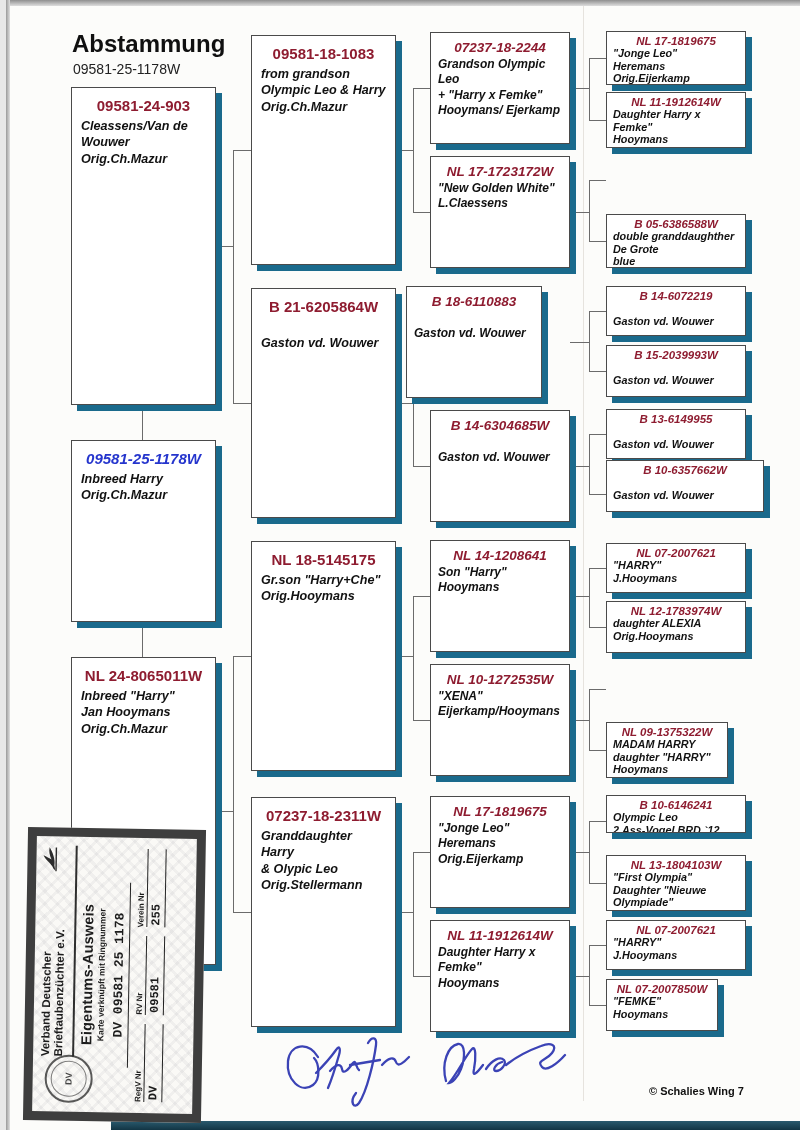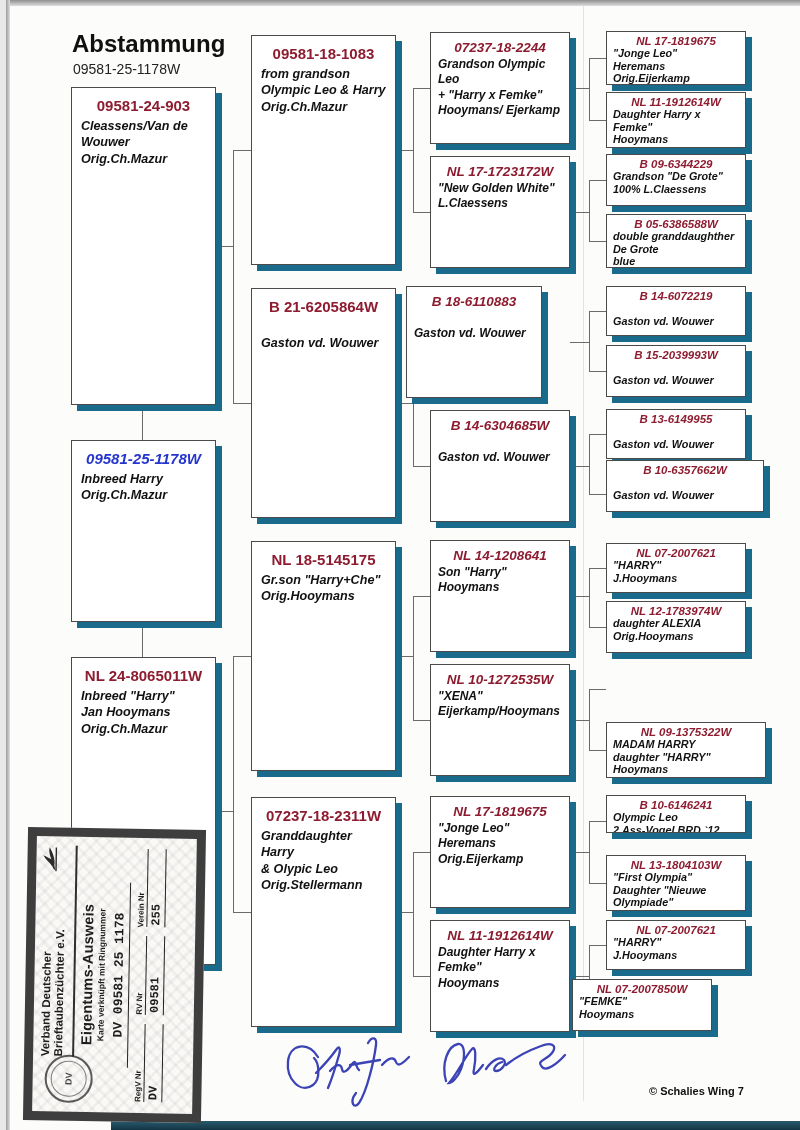--- a/index.html
+++ b/index.html
@@ -157,25 +157,20 @@
     <div class="info">"Jonge Leo"
 Heremans
 Orig.Eijerkamp</div>
   </div>
   <div class="box sm" style="left:600px;top:92px;width:140px;height:56px">
     <div class="ring">NL 11-1912614W</div>
     <div class="info">Daughter Harry x
 Femke"
 Hooymans</div>
   </div>
-  <div class="box sm" style="left:600px;top:154px;width:140px;height:52px">
-    <div class="ring">B 09-6344229</div>
-    <div class="info">Grandson "De Grote"
-100% L.Claessens</div>
-  </div>
   <div class="box sm" style="left:600px;top:214px;width:140px;height:54px">
     <div class="ring">B 05-6386588W</div>
     <div class="info">double granddaughther
 De Grote
 blue</div>
   </div>
   <div class="box sm" style="left:600px;top:286px;width:140px;height:50px">
     <div class="ring">B 14-6072219</div>
     <div class="info">
 Gaston vd. Wouwer</div>
@@ -198,21 +193,21 @@
   <div class="box sm" style="left:600px;top:543px;width:140px;height:50px">
     <div class="ring">NL 07-2007621</div>
     <div class="info">"HARRY"
 J.Hooymans</div>
   </div>
   <div class="box sm" style="left:600px;top:601px;width:140px;height:52px">
     <div class="ring">NL 12-1783974W</div>
     <div class="info">daughter ALEXIA
 Orig.Hooymans</div>
   </div>
-  <div class="box sm" style="left:600px;top:722px;width:160px;height:56px">
+  <div class="box sm" style="left:600px;top:722px;width:122px;height:56px">
     <div class="ring">NL 09-1375322W</div>
     <div class="info">MADAM HARRY
 daughter "HARRY"
 Hooymans</div>
   </div>
   <div class="box sm" style="left:600px;top:795px;width:140px;height:38px">
     <div class="ring">B 10-6146241</div>
     <div class="info">Olympic Leo
 2.Ass-Vogel BRD `12</div>
   </div>
@@ -220,21 +215,21 @@
     <div class="ring">NL 13-1804103W</div>
     <div class="info">"First Olympia"
 Daughter "Nieuwe
 Olympiade"</div>
   </div>
   <div class="box sm" style="left:600px;top:920px;width:140px;height:50px">
     <div class="ring">NL 07-2007621</div>
     <div class="info">"HARRY"
 J.Hooymans</div>
   </div>
-  <div class="box sm" style="left:566px;top:979px;width:140px;height:52px">
+  <div class="box sm" style="left:600px;top:979px;width:112px;height:52px">
     <div class="ring">NL 07-2007850W</div>
     <div class="info">"FEMKE"
 Hooymans</div>
   </div>
 
   <div class="stamp">
     <div class="stamp-rot">
       <div class="card">
         <div class="card-head">
           <div class="seal">

